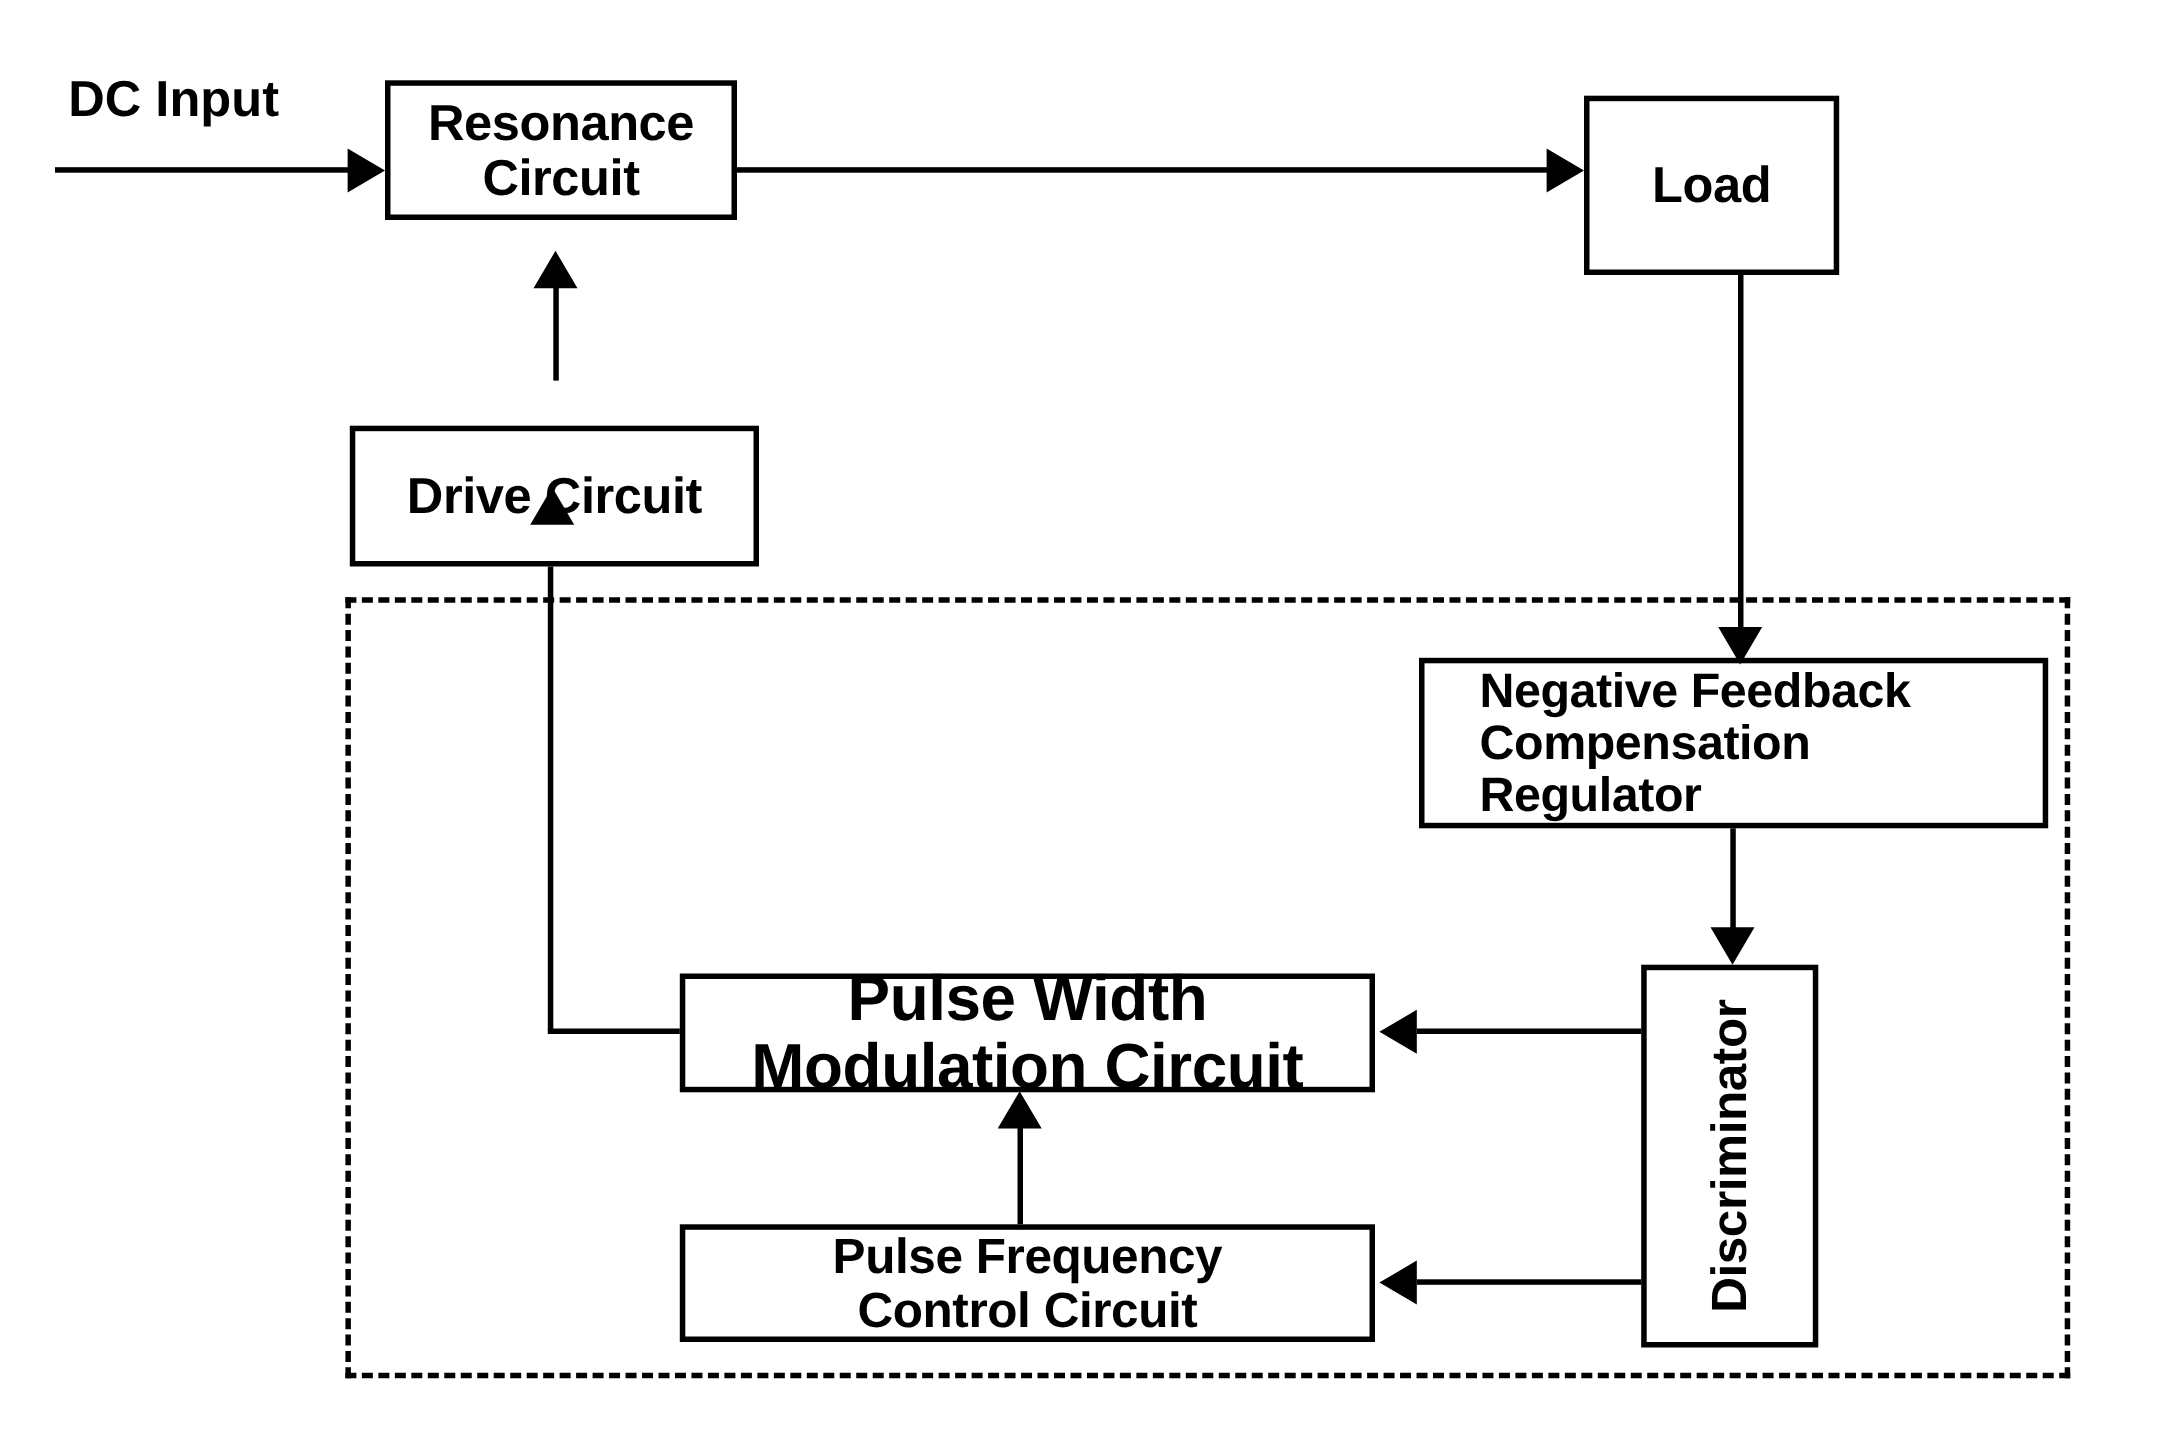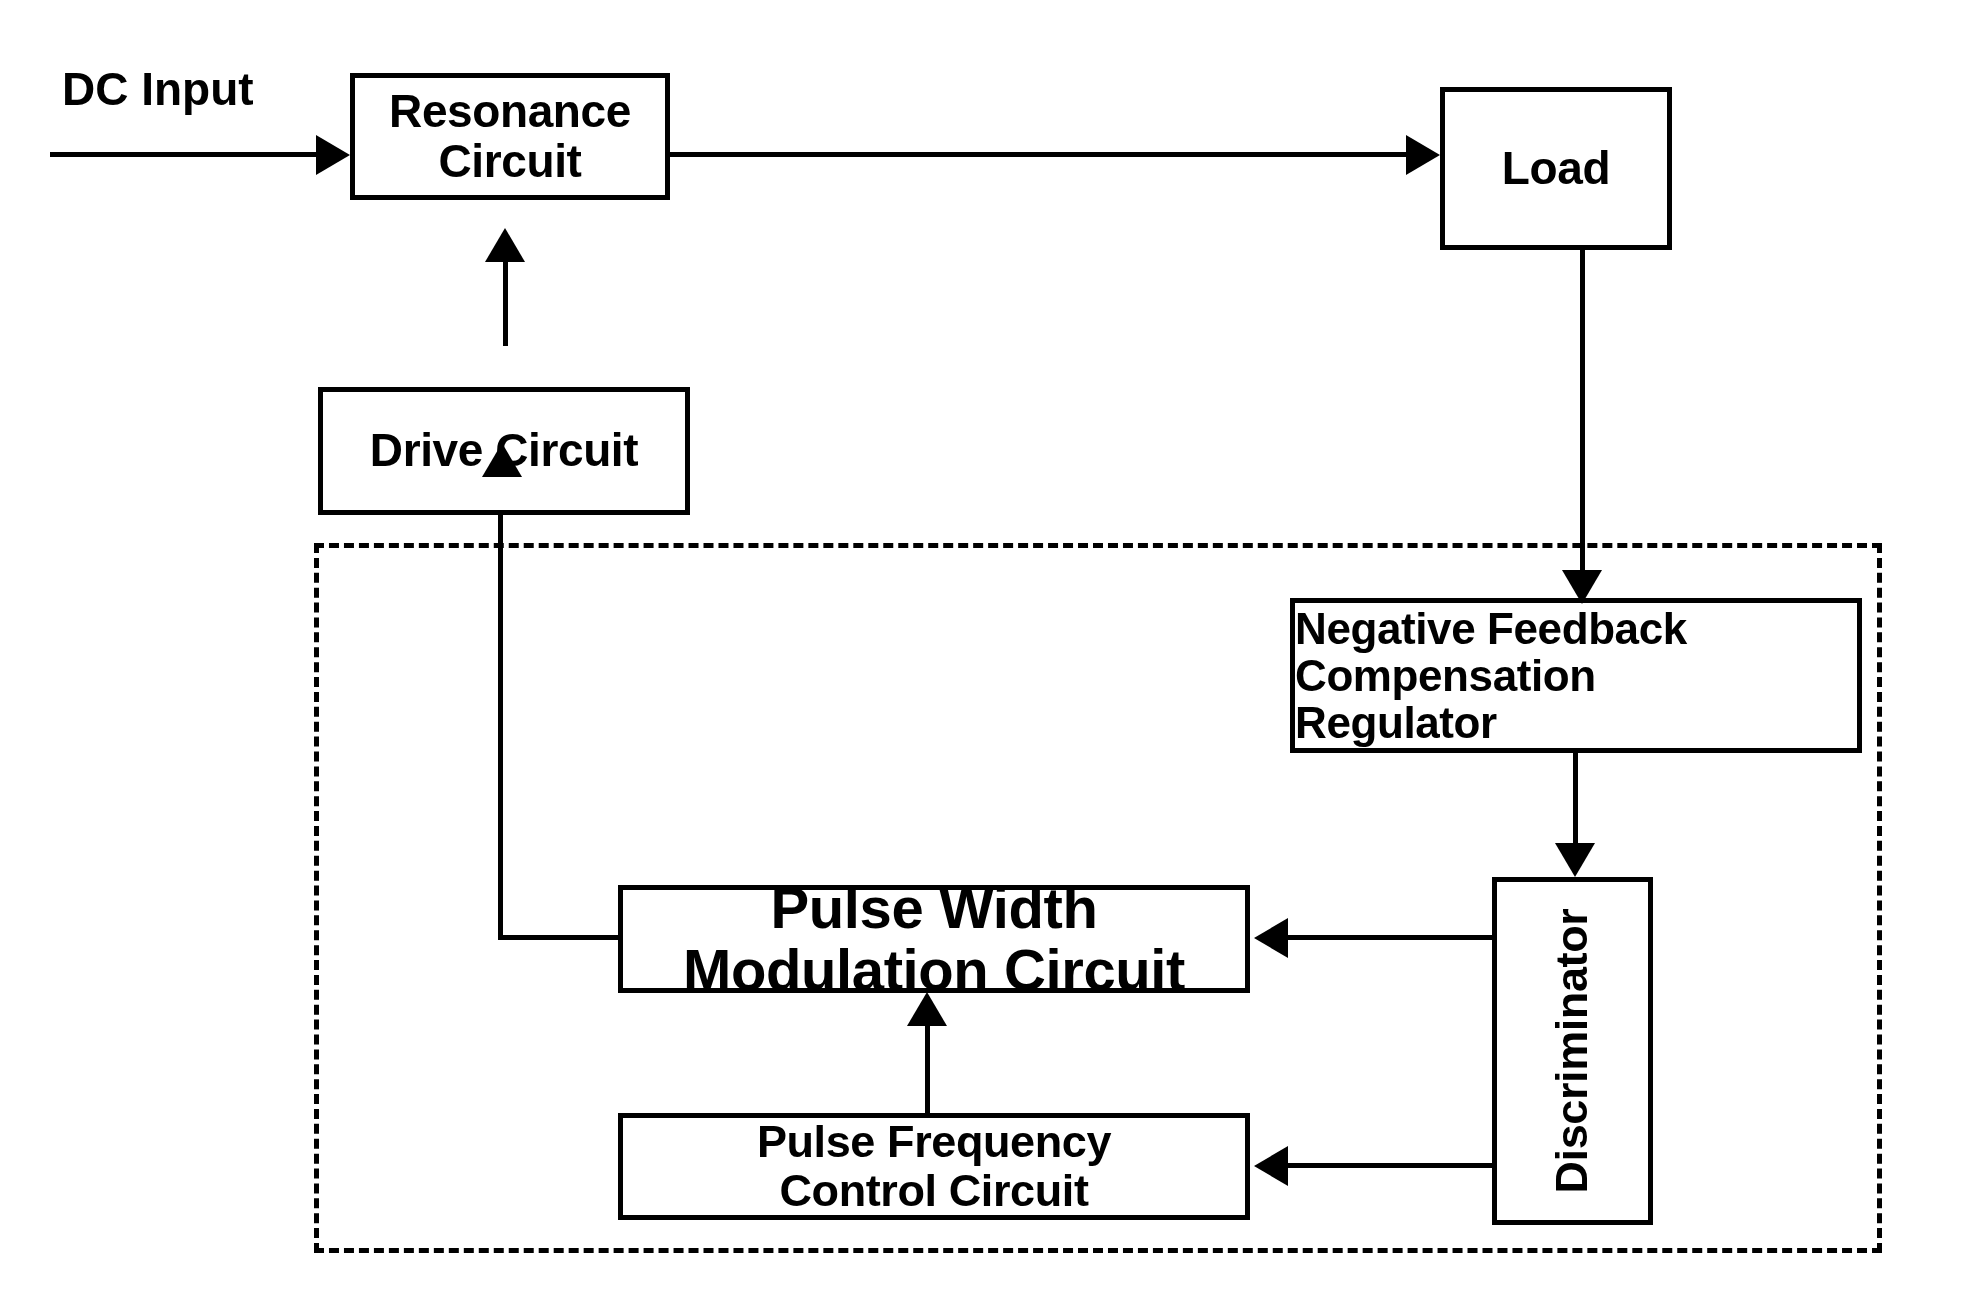--- a/index.html
+++ b/index.html
@@ -71,21 +71,21 @@
   #box-resonance{font-size:46px;}
   #box-load{font-size:46px;}
   #box-drive{font-size:46px;}
   #box-nfb{font-size:44px;}
   #box-discriminator{font-size:45px;}
   #box-pwm{font-size:58px;}
   #box-pfc{font-size:45px;}
   #label-dc-input{font-size:46px;}
 
   
-  #box-nfb{justify-content:flex-start;text-align:left;}
+  #box-nfb{justify-content:flex-start;padding-left:50px;text-align:left;}
   #box-nfb .lbl{text-align:left;}
 </style>
 </head>
 <body>
 
 <div id="canvas">
 
   <div class="dashed-region" id="dashed-region" style="left:314px; top:543px; width:1568px; height:710px;"></div>
 
   <div class="caption" id="label-dc-input" style="left:62px; top:62px;">DC Input</div>

